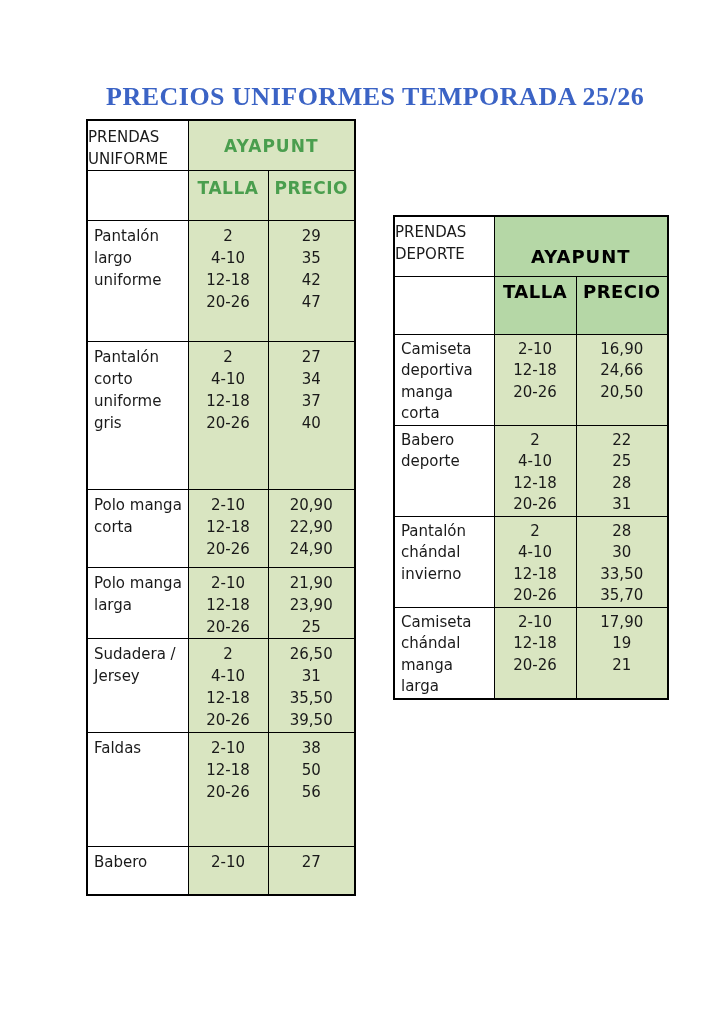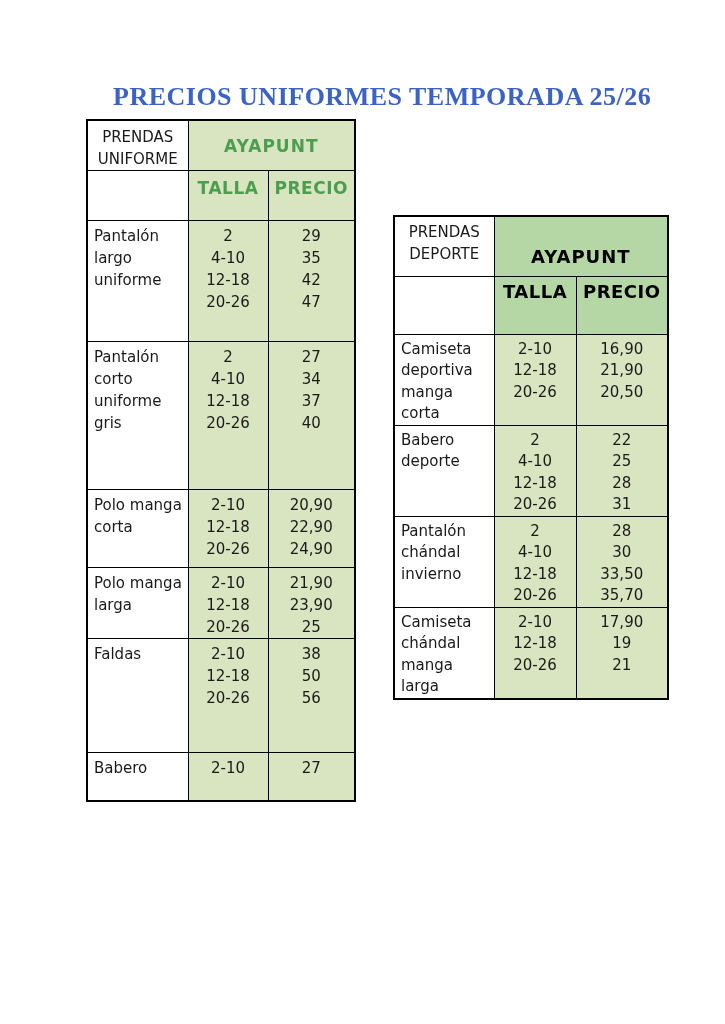--- a/index.html
+++ b/index.html
@@ -9,21 +9,21 @@
     height: 1024px;
     position: relative;
     overflow: hidden;
     font-family: "DejaVu Sans", sans-serif;
     color: #1a1a1a;
   }
 
   .page-title {
     position: absolute;
     top: 82px;
-    left: 113px;
+    left: 106px;
     width: 520px;
     font-family: "Liberation Serif", serif;
     font-weight: bold;
     font-size: 26px;
     letter-spacing: 0.5px;
     color: #3b63c5;
     white-space: nowrap;
   }
 
   table.price-table {
@@ -43,21 +43,21 @@
   #uniform-table { top: 119px; left: 86px; width: 268px; }
   #uniform-table td { font-size: 15px; line-height: 22px; }
 
   
   #sport-table { top: 215px; left: 393px; width: 274px; }
   #sport-table td { font-size: 15px; line-height: 21.5px; }
 
   
   td.corner-cell {
     background: #ffffff;
-    text-align: center;
+    text-align: left;
     padding-top: 5px;
     white-space: pre-line;
     line-height: 21px;
   }
   td.empty-cell { background: #ffffff; }
 
   td.item-cell {
     background: #ffffff;
     text-align: left;
     padding: 4px 2px 0 6px;
@@ -175,20 +175,32 @@
     <tr style="height:69px">
       <td class="item-cell">Polo manga
 larga</td>
       <td class="vals-cell">2-10
 12-18
 20-26</td>
       <td class="vals-cell">21,90
 23,90
 25</td>
     </tr>
+    <tr style="height:94px">
+      <td class="item-cell">Sudadera /
+Jersey</td>
+      <td class="vals-cell">2
+4-10
+12-18
+20-26</td>
+      <td class="vals-cell">26,50
+31
+35,50
+39,50</td>
+    </tr>
     <tr style="height:114px">
       <td class="item-cell">Faldas</td>
       <td class="vals-cell">2-10
 12-18
 20-26</td>
       <td class="vals-cell">38
 50
 56</td>
     </tr>
     <tr style="height:48px">
@@ -217,21 +229,21 @@
       <td class="colhead-cell">PRECIO</td>
     </tr>
     <tr style="height:73px">
       <td class="item-cell">Camiseta
 deportiva
 manga corta</td>
       <td class="vals-cell">2-10
 12-18
 20-26</td>
       <td class="vals-cell">16,90
-21,90
+24,66
 20,50</td>
     </tr>
     <tr style="height:85px">
       <td class="item-cell">Babero
 deporte</td>
       <td class="vals-cell">2
 4-10
 12-18
 20-26</td>
       <td class="vals-cell">22

